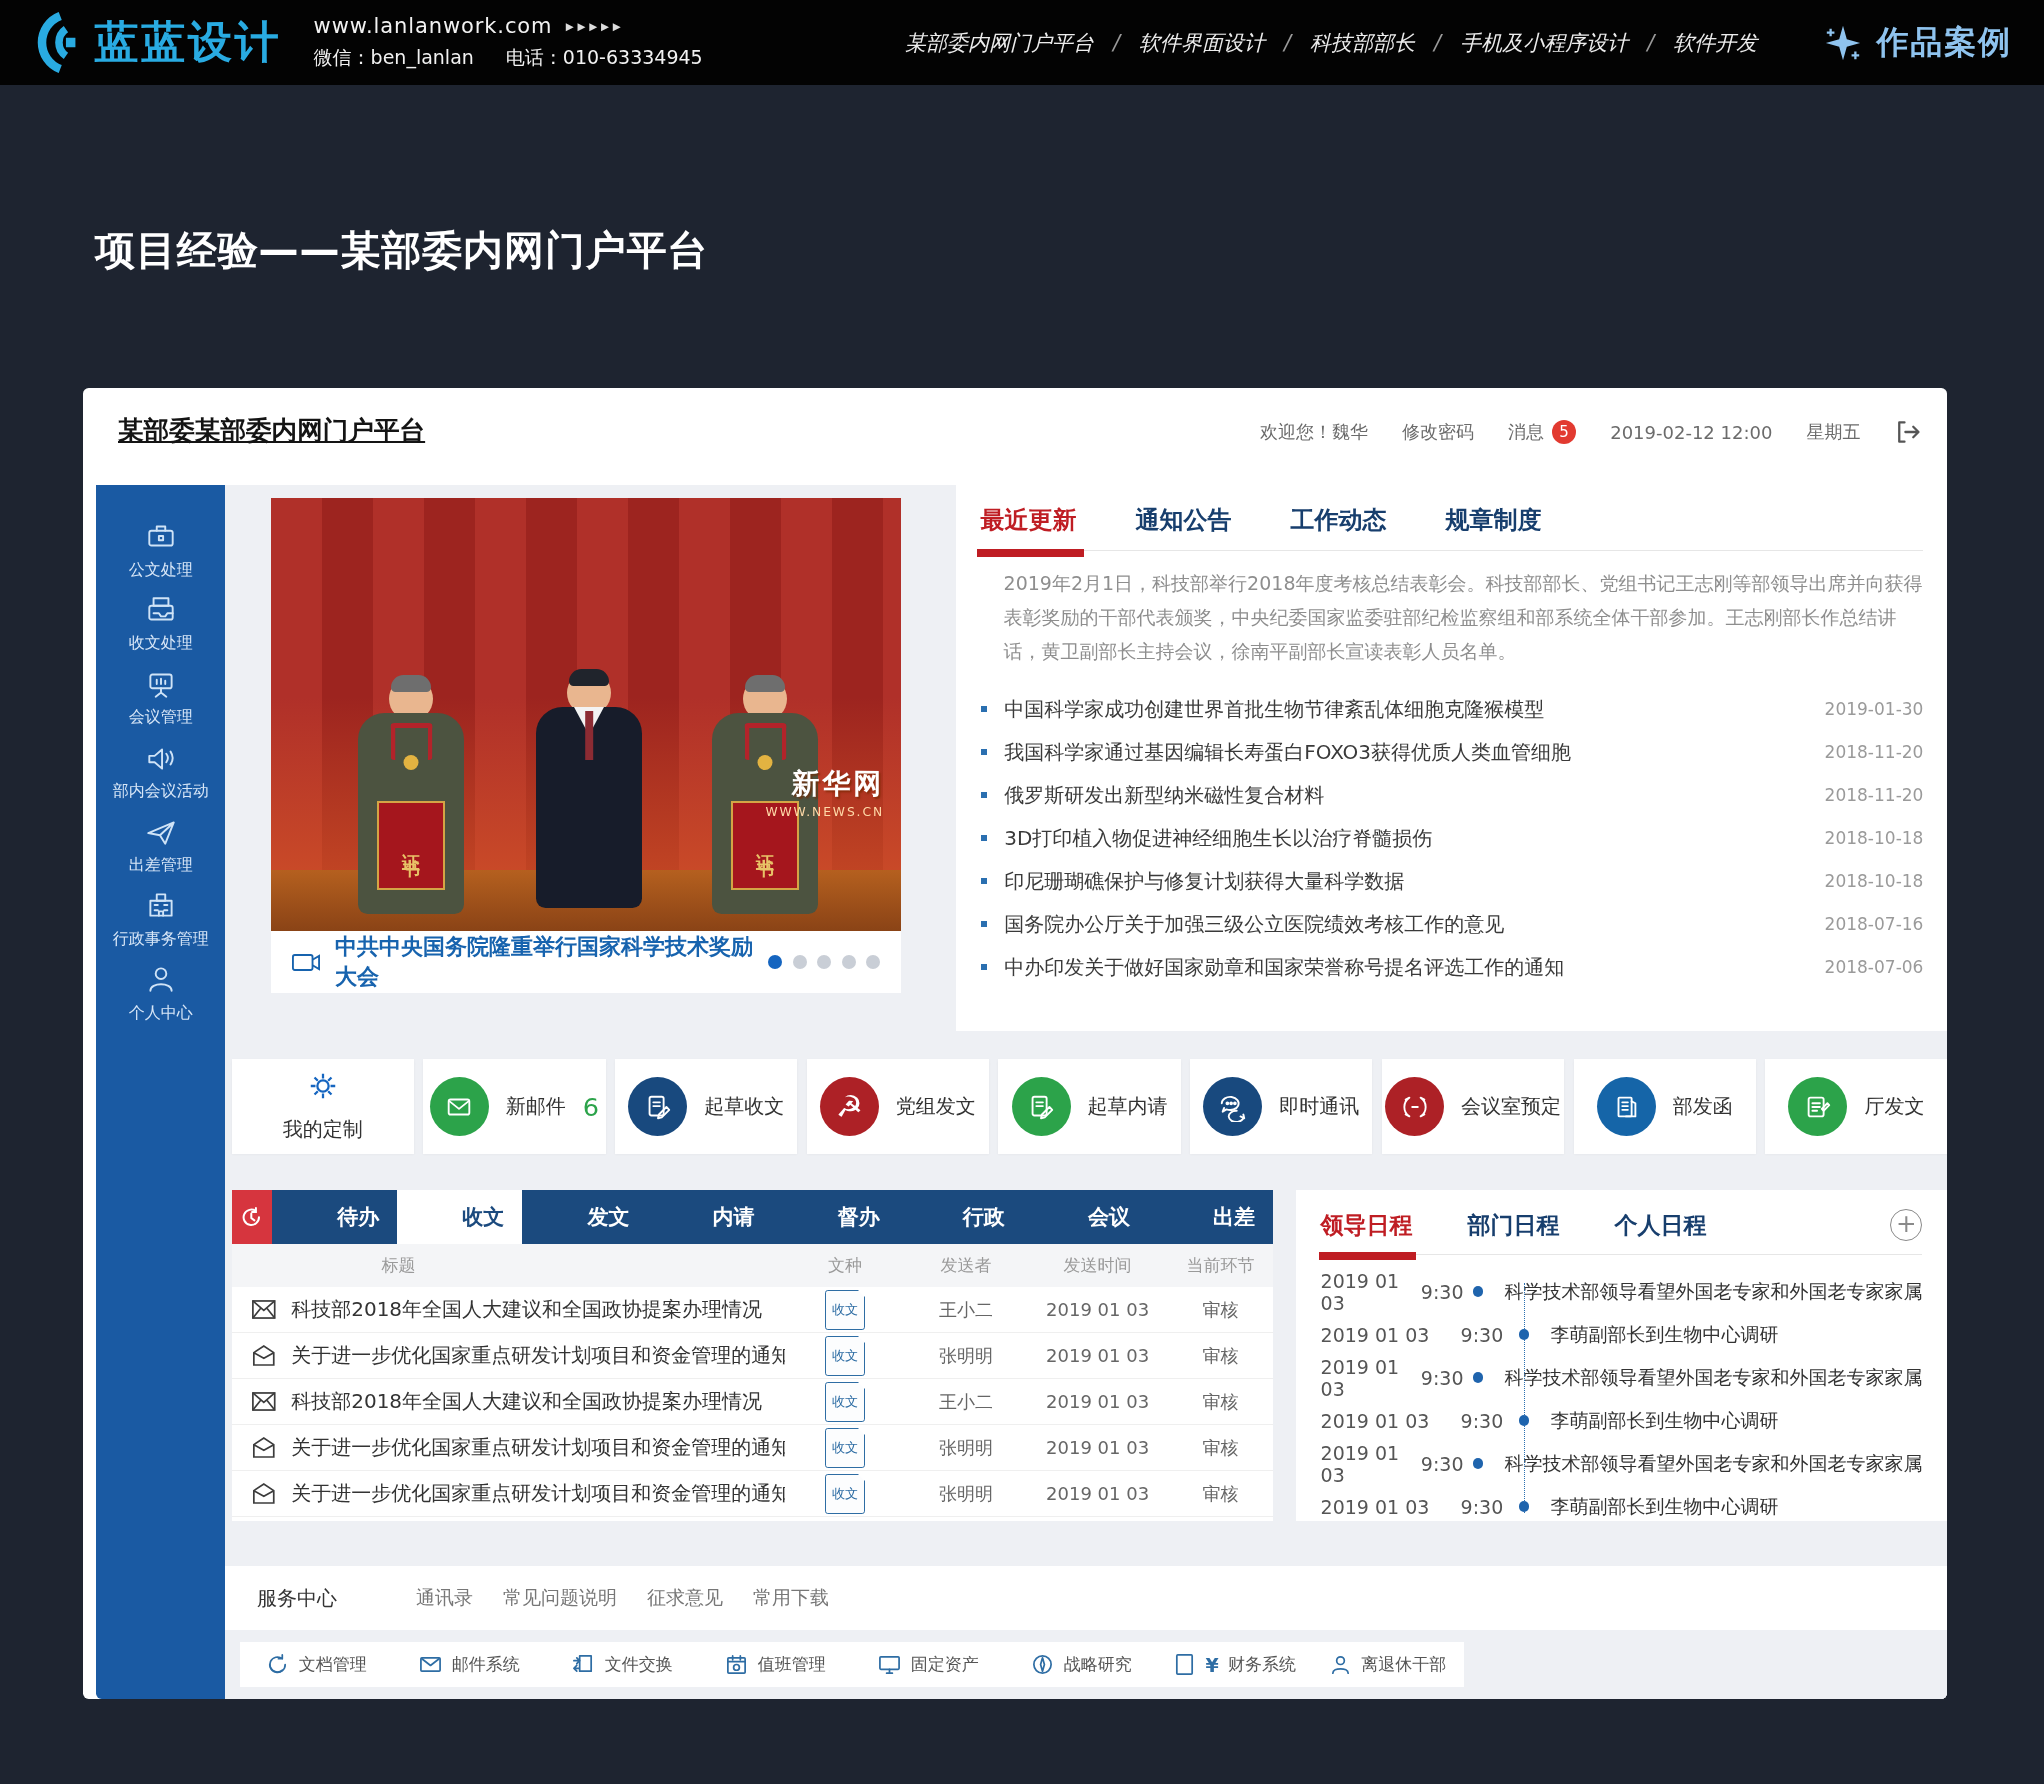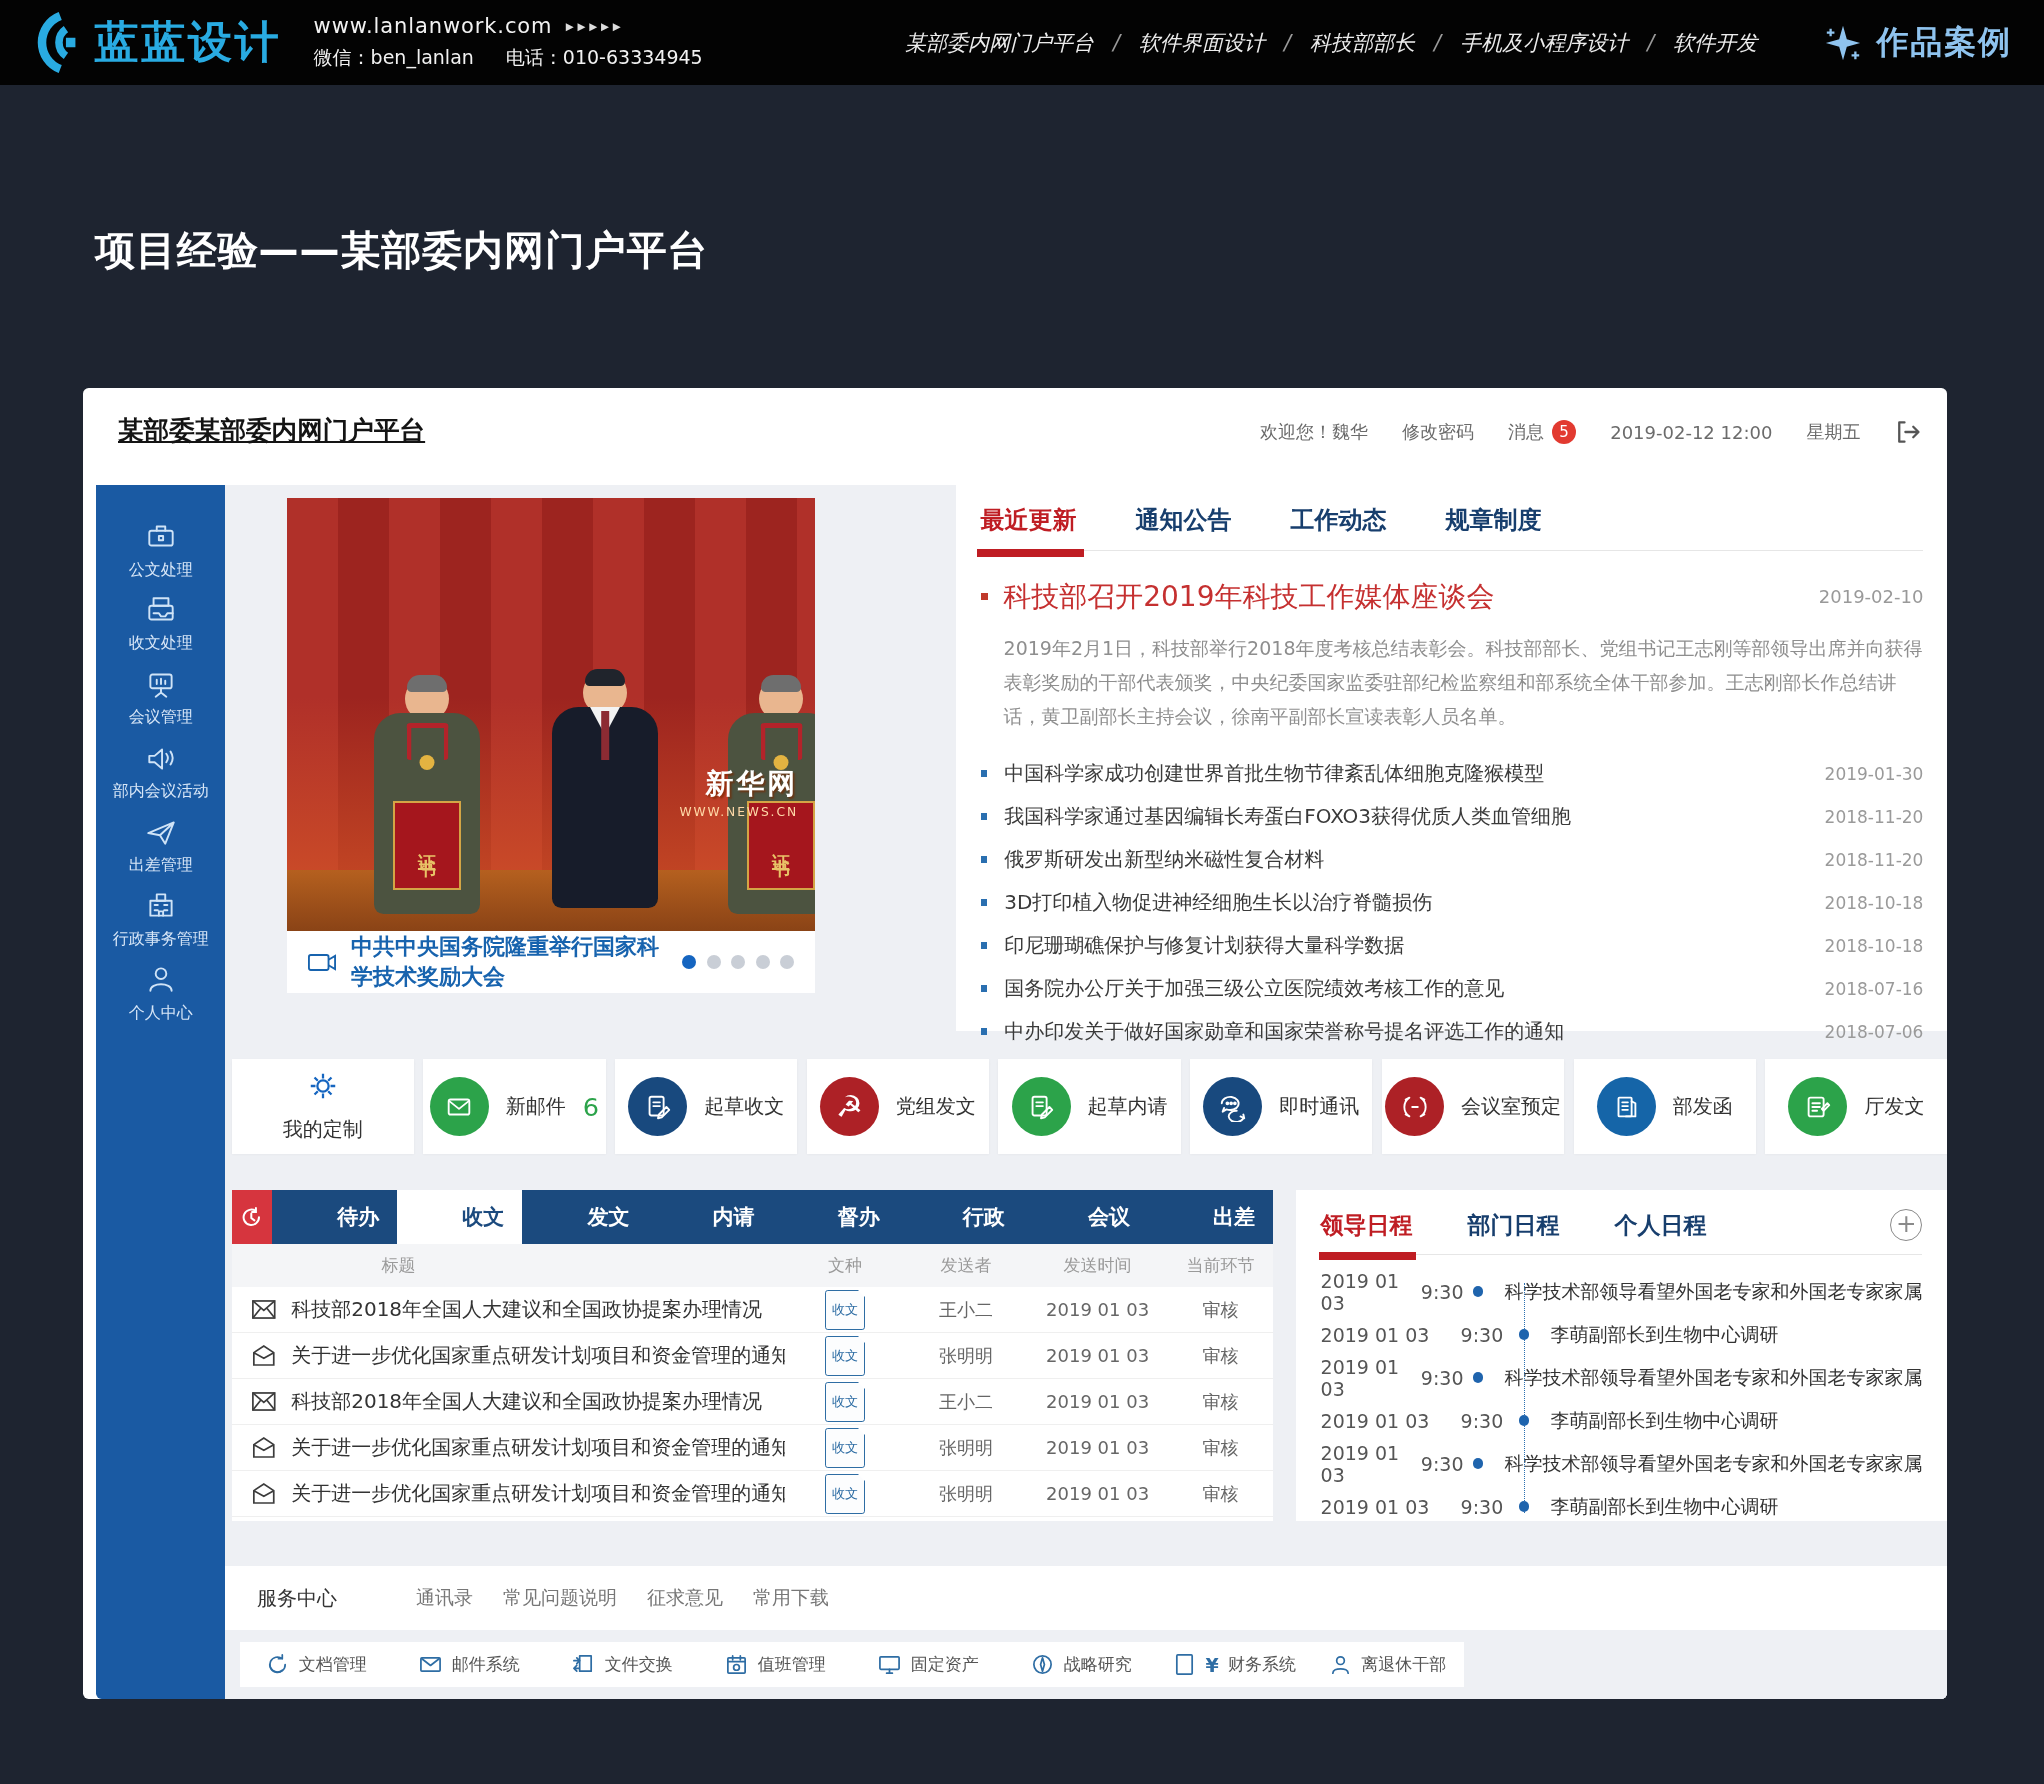--- a/index.html
+++ b/index.html
@@ -45,21 +45,21 @@
     display:flex; flex-direction:column; align-items:center; padding-top:34px;
   }
   .side-item { display:flex; flex-direction:column; align-items:center; margin-bottom:12.3px; cursor:pointer; }
   .side-item svg { width:34px; height:34px; stroke:#cfe3f7; fill:none; stroke-width:1.8; stroke-linecap:round; stroke-linejoin:round; }
   .side-label { color:#d8e7f8; font-size:16px; margin-top:6.6px; white-space:nowrap; }
 
   
   .main { position:absolute; left:142px; top:97px; right:0; bottom:0; background:#eef0f4; border-radius:0 0 5.7px 0; overflow:hidden; }
 
   
-  .carousel { position:absolute; left:62px; top:13.2px; width:528px; }
+  .carousel { position:absolute; left:46px; top:13.2px; width:630px; }
   .photo { position:relative; height:433px; overflow:hidden;
     background:repeating-linear-gradient(90deg,#b03029 0 51px,#9d241f 51px 102px); }
   .photo .glow { position:absolute; left:0; right:0; top:46%; height:40%;
     background:linear-gradient(rgba(221,94,39,0), rgba(221,94,39,.55)); }
   .stage { position:absolute; left:0; bottom:0; width:100%; height:61px; background:linear-gradient(#b5601f,#8a4316); }
   .person { position:absolute; bottom:17px; width:114px; }
   .person .head { width:44px; height:44px; border-radius:50%; background:#e9b68f; margin:0 auto; position:relative; }
   .person .head::before { content:""; position:absolute; left:1.9px; right:1.9px; top:-1.9px; height:17px; border-radius:21px 21px 7.6px 7.6px; background:#20242c; }
   .person.elder .head::before { background:#6e6e6e; }
   .torso { width:106px; height:201px; margin:-7.6px auto 0; border-radius:26.5px 26.5px 9.5px 9.5px; position:relative; }
@@ -343,25 +343,20 @@
       </div>
     </div>
 
     <div class="news">
       <div class="news-tabs">
         <span class="news-tab active">最近更新</span>
         <span class="news-tab">通知公告</span>
         <span class="news-tab">工作动态</span>
         <span class="news-tab">规章制度</span>
       </div>
-      <div class="headline">
-        <span class="h-bullet"></span>
-        <span class="h-title">科技部召开2019年科技工作媒体座谈会</span>
-        <span class="h-date">2019-02-10</span>
-      </div>
       <p class="summary">2019年2月1日，科技部举行2018年度考核总结表彰会。科技部部长、党组书记王志刚等部领导出席并向获得表彰奖励的干部代表颁奖，中央纪委国家监委驻部纪检监察组和部系统全体干部参加。王志刚部长作总结讲话，黄卫副部长主持会议，徐南平副部长宣读表彰人员名单。</p>
       <div class="news-list">
         <div class="news-item">
           <span class="n-bullet"></span>
           <span class="n-title">中国科学家成功创建世界首批生物节律紊乱体细胞克隆猴模型</span>
           <span class="n-date">2019-01-30</span>
         </div>
         <div class="news-item">
           <span class="n-bullet"></span>
           <span class="n-title">我国科学家通过基因编辑长寿蛋白FOXO3获得优质人类血管细胞</span>

